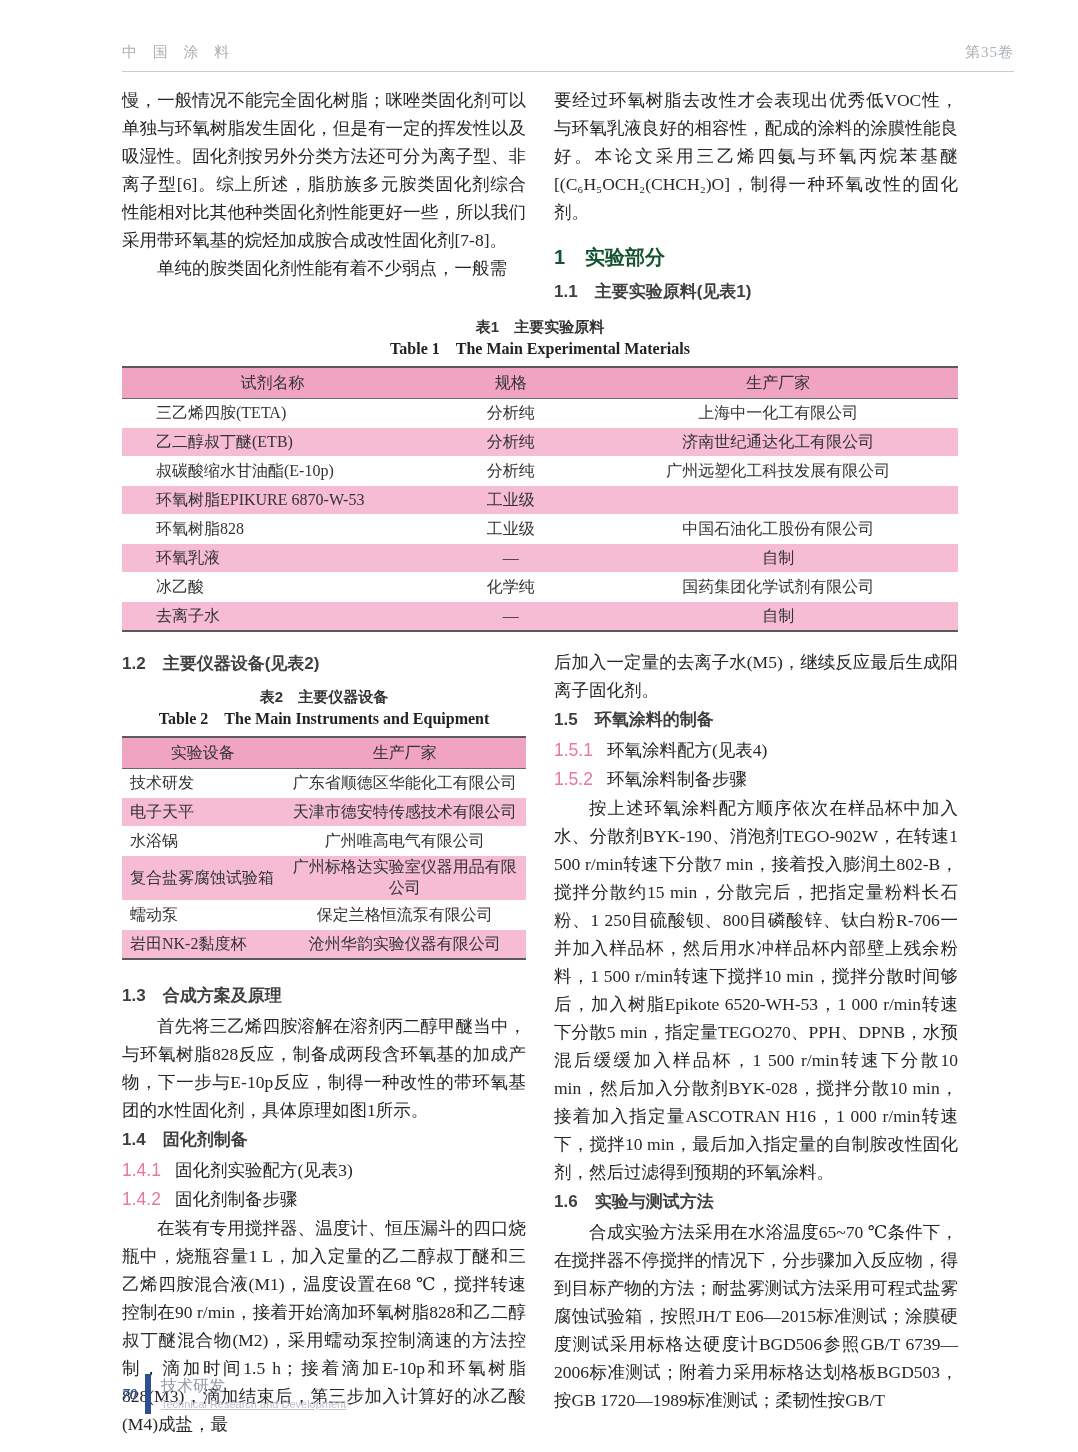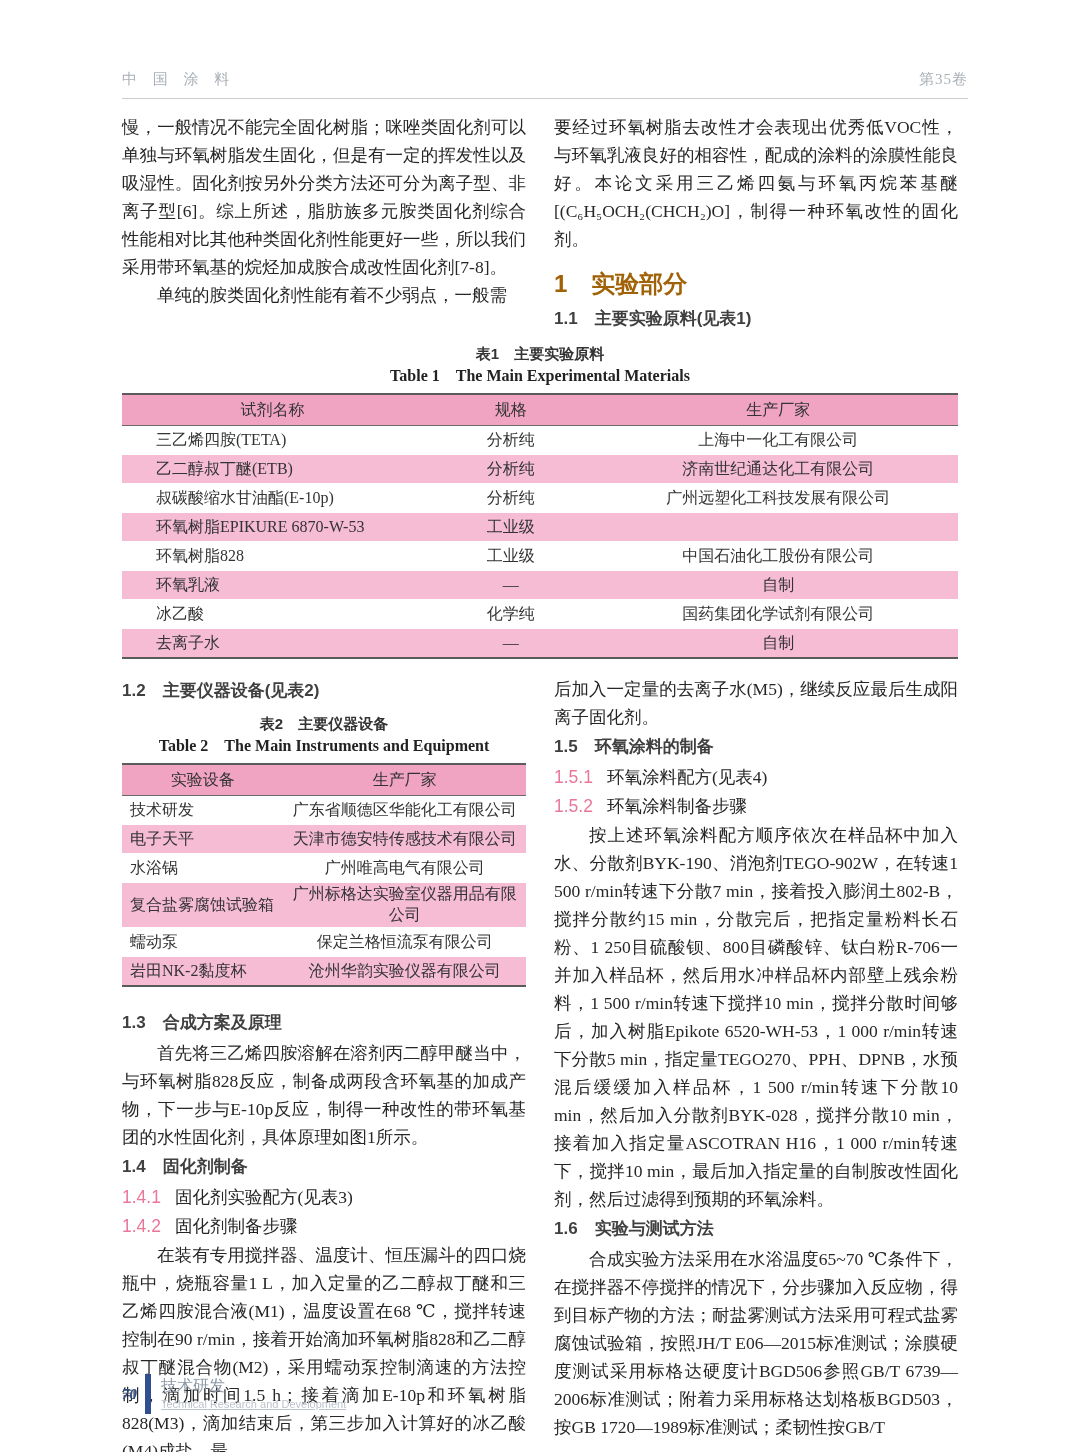--- a/index.html
+++ b/index.html
@@ -6,22 +6,22 @@
   .page{
     position:relative;
     width:1078px;height:1452px;
     background:#ffffff;
     overflow:hidden;
     font-family:"Liberation Serif","DejaVu Serif",serif;
     color:#222;
   }
   
   .running-head{
-    margin:0 110px 0 122px;
-    padding-top:70px;padding-bottom:9px;
+    margin:0 64px 0 122px;
+    padding-top:43px;padding-bottom:9px;
     border-bottom:1px solid #c9ced3;
     display:flex;justify-content:space-between;align-items:flex-end;
     font-size:15px;color:#a9b0b6;
   }
   .running-head .journal{letter-spacing:6px;}
   .running-head .volume{letter-spacing:1px;}
 
   .content{margin:14px 120px 0 122px;width:836px;}
   .two-col{display:flex;gap:28px;}
   .col{width:404px;}
@@ -29,22 +29,22 @@
   p.body{
     margin:0;font-size:17.5px;line-height:28px;
     text-align:justify;text-justify:inter-ideograph;
     color:#262626;
   }
   p.body.indent{text-indent:2em;}
 
   
   .h-main{
     font-family:"Liberation Sans","DejaVu Sans",sans-serif;
-    font-weight:bold;color:#a16207;
-    font-size:24px;line-height:30px;margin:16px 0 6px 0;
+    font-weight:bold;color:#14532d;
+    font-size:20px;line-height:30px;margin:16px 0 6px 0;
   }
   .h-sub{
     font-family:"Liberation Sans","DejaVu Sans",sans-serif;
     font-weight:bold;color:#404040;
     font-size:17px;line-height:28px;margin:2px 0;
   }
   .h-subsub{
     font-size:17.5px;line-height:28px;margin:1px 0;color:#262626;
   }
   .h-subsub .num{

